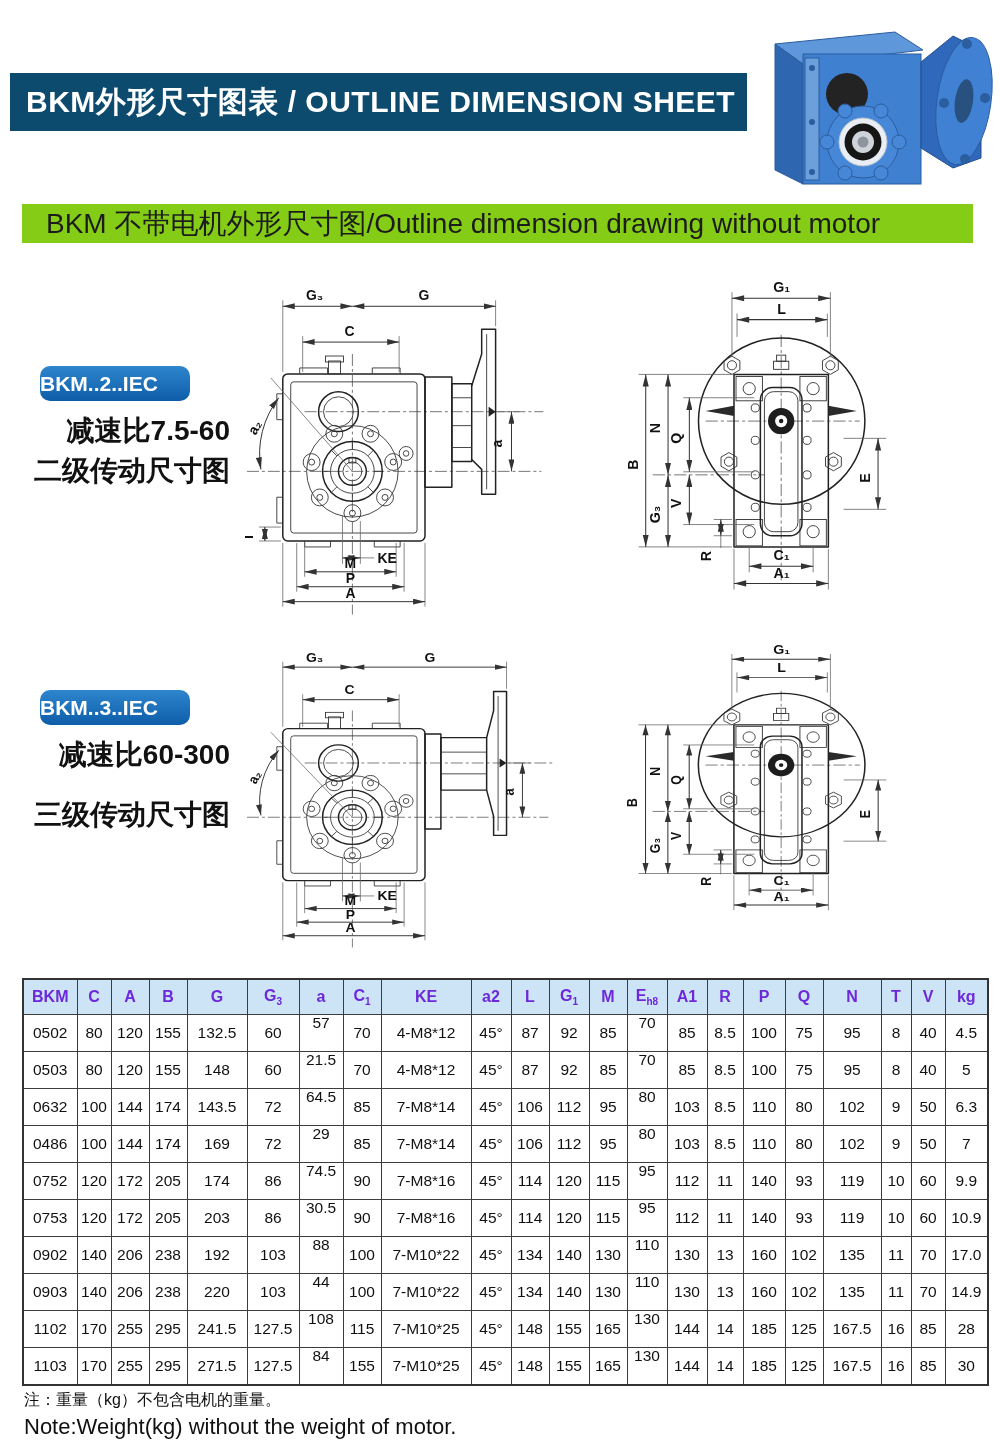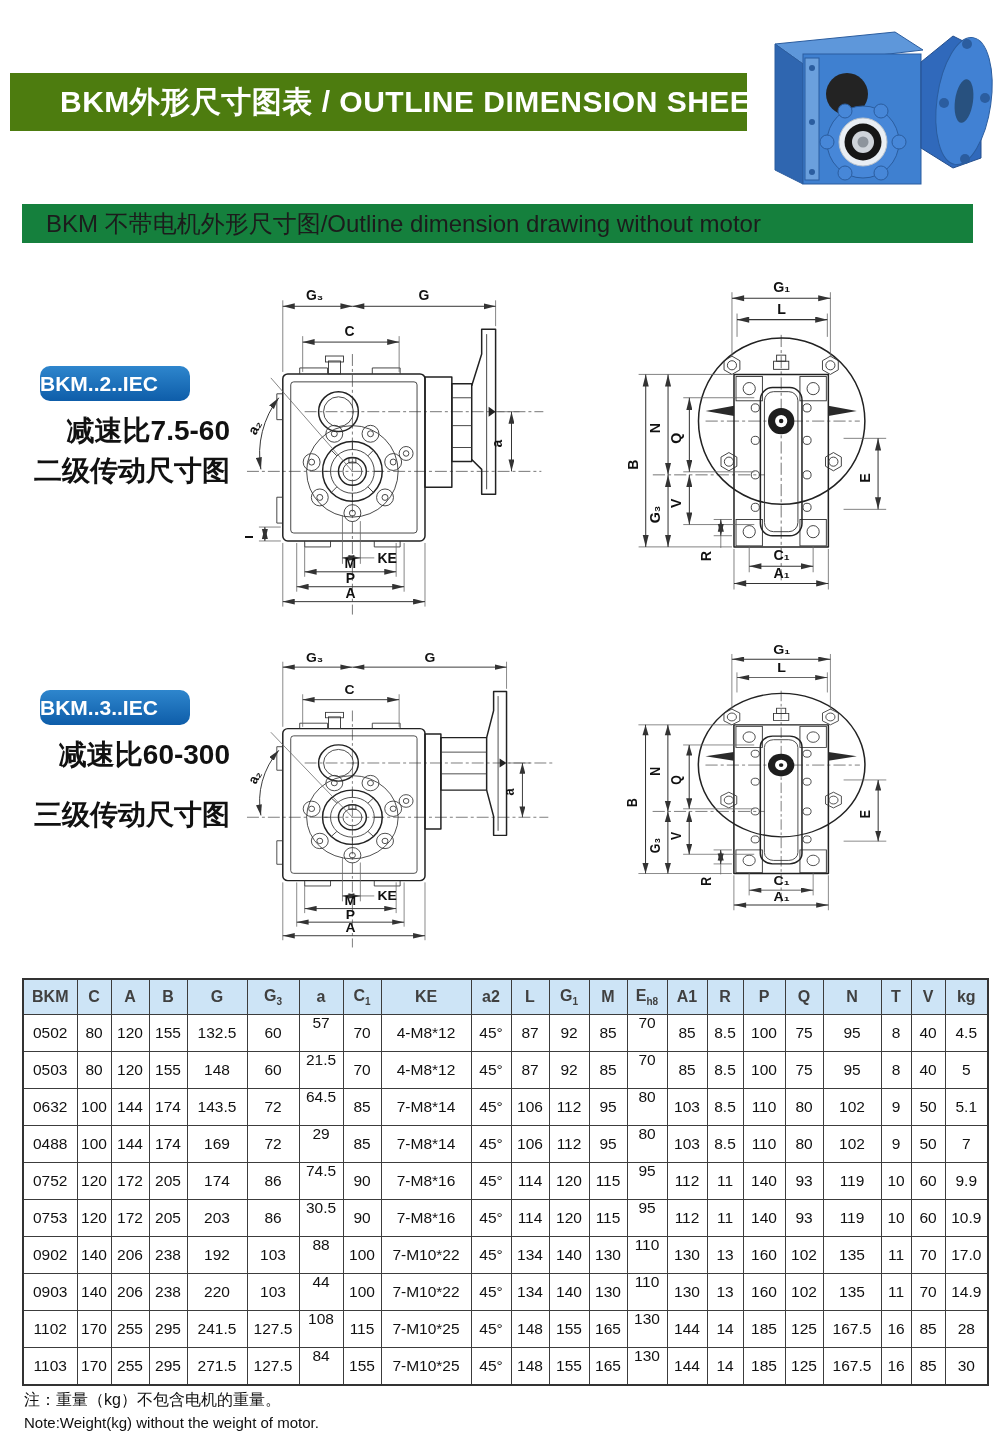--- a/index.html
+++ b/index.html
@@ -1,48 +1,48 @@
 <!DOCTYPE html>
 <html><head>
 <meta charset="utf-8">
 <style>
   html,body{margin:0;padding:0;background:#fff}
   .page{position:relative;width:1000px;height:1447px;background:#fff;overflow:hidden;
         font-family:"Liberation Sans","DejaVu Sans",sans-serif;}
-  .banner{position:absolute;left:10px;top:73px;width:737px;height:58px;background:#4d7c0f;
-          color:#fff;font-weight:bold;font-size:30px;line-height:58px;padding-left:50px;
+  .banner{position:absolute;left:10px;top:73px;width:737px;height:58px;background:#0c4a6e;
+          color:#fff;font-weight:bold;font-size:30px;line-height:58px;padding-left:16px;
           box-sizing:border-box;letter-spacing:.5px;white-space:nowrap}
   .product{position:absolute;left:745px;top:2px;width:252px;height:196px}
-  .subtitle{position:absolute;left:22px;top:204px;width:951px;height:39px;background:#15803d;
-            color:#1c1c1c;font-size:24px;line-height:39px;padding-left:24px;box-sizing:border-box;white-space:nowrap}
+  .subtitle{position:absolute;left:22px;top:204px;width:951px;height:39px;background:#84cc16;
+            color:#1c1c1c;font-size:28px;line-height:39px;padding-left:24px;box-sizing:border-box;white-space:nowrap}
   .badge{position:absolute;left:40px;width:150px;height:35px;border-radius:10px;color:#fff;
          font-weight:bold;font-size:21px;text-align:left;line-height:35px;
          background:linear-gradient(180deg,#2e86cd,#0e5da9)}
   .b1{top:366px}.b2{top:690px}
   .cap{position:absolute;left:14px;width:216px;text-align:right;font-size:28px;font-weight:bold;color:#111;white-space:nowrap}
   .c1a{top:412px}.c1b{top:452px}.c2a{top:736px}.c2b{top:796px}
   .dw{position:absolute}
   .g{fill:none;stroke:#222;stroke-width:1.5;stroke-linejoin:round}
   .t{fill:none;stroke:#333;stroke-width:.9}
   .cl{stroke:#555;stroke-width:.8;stroke-dasharray:12 3 3 3;fill:none}
   .ext{stroke:#666;stroke-width:.8;fill:none}
   .dim{stroke:#333;stroke-width:1;fill:none;marker-start:url(#aS);marker-end:url(#aE)}
   .lbl{font-family:"Liberation Sans","DejaVu Sans",sans-serif;font-size:14px;font-weight:bold;
        fill:#111;text-anchor:middle}
   #dim-table{position:absolute;left:22px;top:978px;border-collapse:collapse;table-layout:fixed;
              background:#fff;border:2px solid #333}
   #dim-table th,#dim-table td{border:1px solid #3c3c3c;text-align:center;vertical-align:middle;
              padding:0;overflow:visible}
-  #dim-table th{background:#cde4f6;height:34px;font-size:16px;font-weight:bold;color:#404040}
+  #dim-table th{background:#cde4f6;height:34px;font-size:16px;font-weight:bold;color:#6d28d9}
   #dim-table td{height:36px;font-size:15.5px;color:#111}
   #dim-table sub{font-size:10px}
   .raised{position:relative;top:-10px;display:inline-block;line-height:1}
   .note{position:absolute;left:24px;color:#101010;white-space:nowrap}
   .n1{top:1390px;font-size:16px}
-  .n2{top:1414px;font-size:15px}
+  .n2{top:1414px;font-size:22px}
 </style>
 </head>
 <body>
 
 <div class="page">
 
   <div class="banner">
     <span>BKM外形尺寸图表 / OUTLINE DIMENSION SHEET</span>
   </div>
 
@@ -466,24 +466,24 @@
           <td><span>112</span></td>
           <td><span>95</span></td>
           <td><span class="raised">80</span></td>
           <td><span>103</span></td>
           <td><span>8.5</span></td>
           <td><span>110</span></td>
           <td><span>80</span></td>
           <td><span>102</span></td>
           <td><span>9</span></td>
           <td><span>50</span></td>
-          <td><span>5.1</span></td>
-        </tr>
-        <tr>
-          <td><span>0488</span></td>
+          <td><span>6.3</span></td>
+        </tr>
+        <tr>
+          <td><span>0486</span></td>
           <td><span>100</span></td>
           <td><span>144</span></td>
           <td><span>174</span></td>
           <td><span>169</span></td>
           <td><span>72</span></td>
           <td><span class="raised">29</span></td>
           <td><span>85</span></td>
           <td><span>7-M8*14</span></td>
           <td><span>45°</span></td>
           <td><span>106</span></td>

